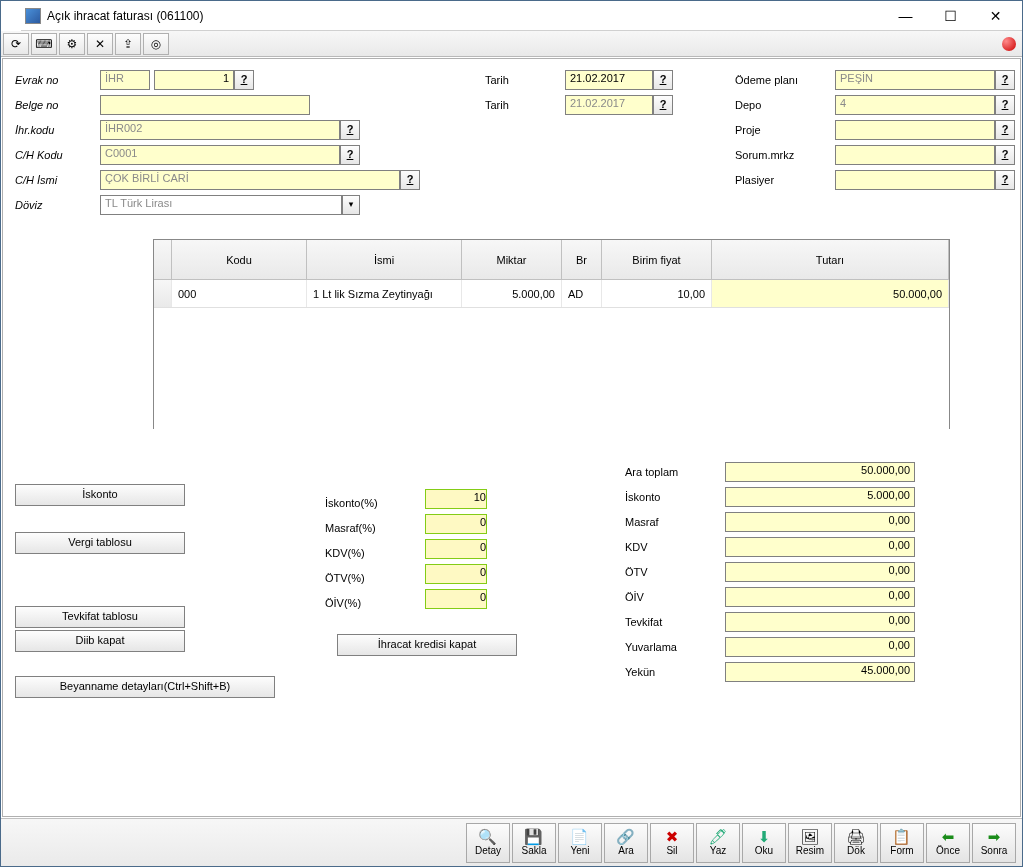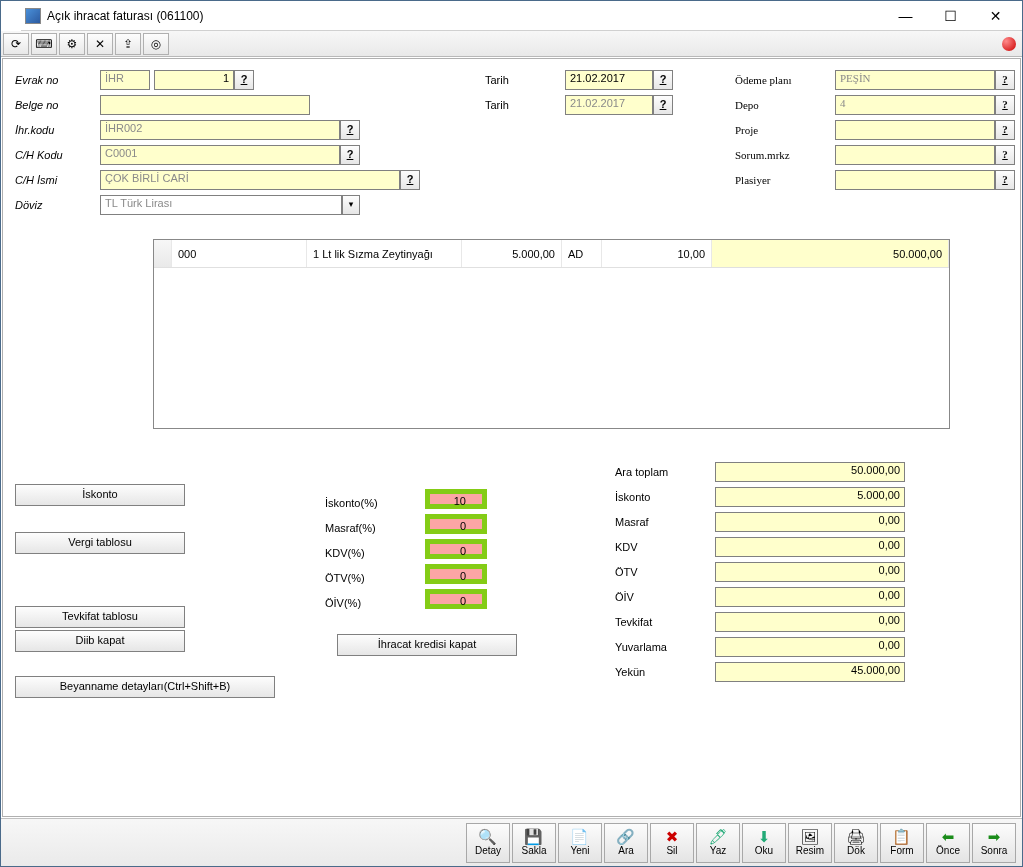--- a/index.html
+++ b/index.html
@@ -124,21 +124,21 @@
   font-size: 9px;
   text-align: center;
   line-height: 17px;
   cursor: pointer;
 }
 .columns {
   display: flex;
   gap: 40px;
 }
 .col { flex: 0 0 auto; }
-.col-r .row { justify-content: flex-start; font-family: Liberation Serif, serif; }
+.col-r .row { justify-content: flex-start; }
 .grid-wrap {
   margin: 18px 70px 10px 150px;
   border: 1px solid #888;
   height: 190px;
 }
 .grid-head {
   display: flex;
   background: linear-gradient(#f7f7f7,#e9e9e9);
   border-bottom: 1px solid #c0c0c0;
   height: 40px;
@@ -170,42 +170,42 @@
 .col-tutar { flex:1; justify-content: flex-end !important; background:#ffffcc; }
 .grid-head .col-tutar { background: linear-gradient(#f7f7f7,#e9e9e9); }
 
 .lower {
   display: flex;
   padding: 20px 20px 0 12px;
   gap: 10px;
 }
 .lower-left { width: 190px; }
 .lower-mid { width: 280px; margin-left: 110px; }
-.lower-right { flex: 1; }
+.lower-right { flex: 1; margin-left: 10px; }
 .btn {
   display: block;
   width: 170px;
   height: 22px;
   border: 1px solid #808080;
   background: linear-gradient(#fdfdfd,#e6e6e6);
   font-size: 11px;
   text-align: center;
   line-height: 19px;
   cursor: pointer;
   margin-bottom: 2px;
 }
 .btn-wide { width: 260px; }
 .kv { display: flex; align-items: flex-end; height: 25px; }
 .kv .k { width: 100px; font-size: 11px; }
 .kv .v {
   width: 62px; height: 20px;
-  background: #fca5a5;
-  border: 5px solid #84cc16;
+  background: #fef9c3;
+  border: 1px solid #84cc16;
   text-align: right;
-  padding: 1px 16px;
+  padding: 1px 0;
   font-size: 11px;
   color: #000;
 }
 .kv2 { display: flex; align-items: center; height: 25px; }
 .kv2 .k { width: 100px; font-size: 11px; }
 .kv2 .v {
   width: 190px; height: 20px;
   background: #ffffcc;
   border: 1px solid #808080;
   text-align: right;
@@ -339,20 +339,29 @@
           <div class="row">
             <span class="lbl2">Plasiyer</span>
             <span class="inp" style="width:160px"></span>
             <span class="qbtn">?</span>
           </div>
         </div>
       </div>
     </div>
 
     <div class="grid-wrap">
+      <div class="grid-head">
+        <div class="col-handle"></div>
+        <div class="col-kodu">Kodu</div>
+        <div class="col-ismi">İsmi</div>
+        <div class="col-miktar" style="justify-content:center !important">Miktar</div>
+        <div class="col-br">Br</div>
+        <div class="col-fiyat" style="justify-content:center !important">Birim fiyat</div>
+        <div class="col-tutar" style="justify-content:center !important">Tutarı</div>
+      </div>
       <div class="grid-body">
         <div class="grid-row">
           <div class="col-handle"></div>
           <div class="col-kodu">000</div>
           <div class="col-ismi">1 Lt lik Sızma Zeytinyağı</div>
           <div class="col-miktar">5.000,00</div>
           <div class="col-br">AD</div>
           <div class="col-fiyat">10,00</div>
           <div class="col-tutar">50.000,00</div>
         </div>

